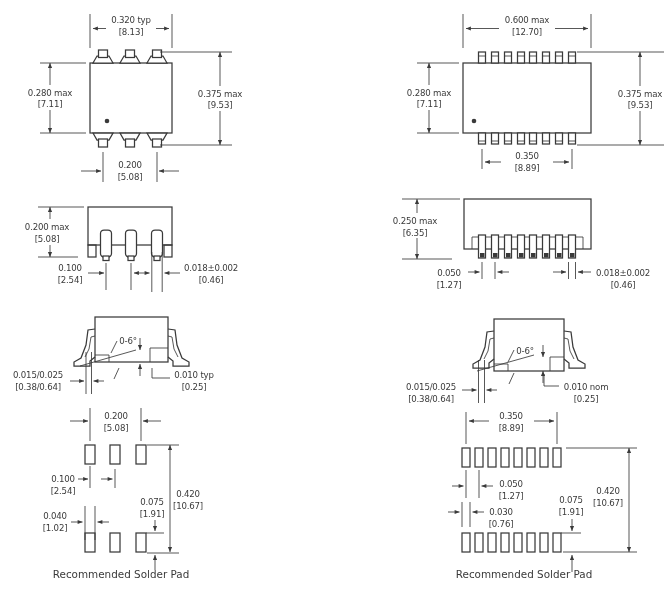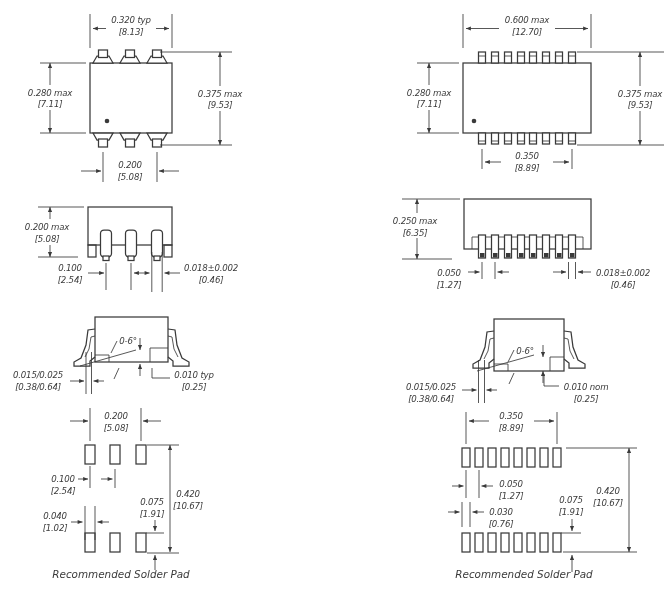--- a/index.html
+++ b/index.html
@@ -1,17 +1,17 @@
 <!DOCTYPE html>
 <html><head>
 <meta charset="utf-8">
 <style>
   html,body{margin:0;padding:0;background:#ffffff;}
   .page{position:relative;width:668px;height:595px;background:#ffffff;overflow:hidden;
-        font-family:"DejaVu Sans",sans-serif;font-style:italic;}
+        font-family:"DejaVu Sans",sans-serif;}
   svg{display:block}
   svg text{fill:#3a3a3a;font-family:"DejaVu Sans",sans-serif;font-size:8.6px;letter-spacing:-0.2px;}
   svg text.cap{font-size:10.4px;letter-spacing:0;}
   .outline{fill:none;stroke:#3a3a3a;stroke-width:1.25;}
   .outlinew{fill:#ffffff;stroke:#3a3a3a;stroke-width:1.25;}
   .dim{fill:none;stroke:#3a3a3a;stroke-width:0.85;}
   .ink{fill:#3a3a3a;stroke:none;}
 </style>
 </head>
 <body>

